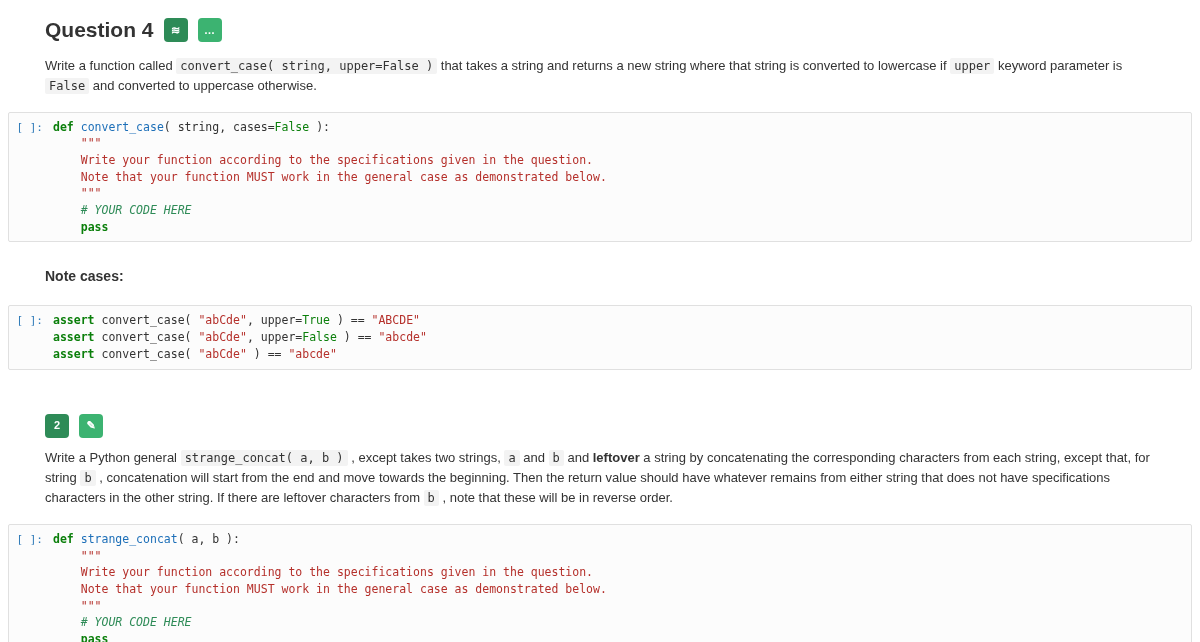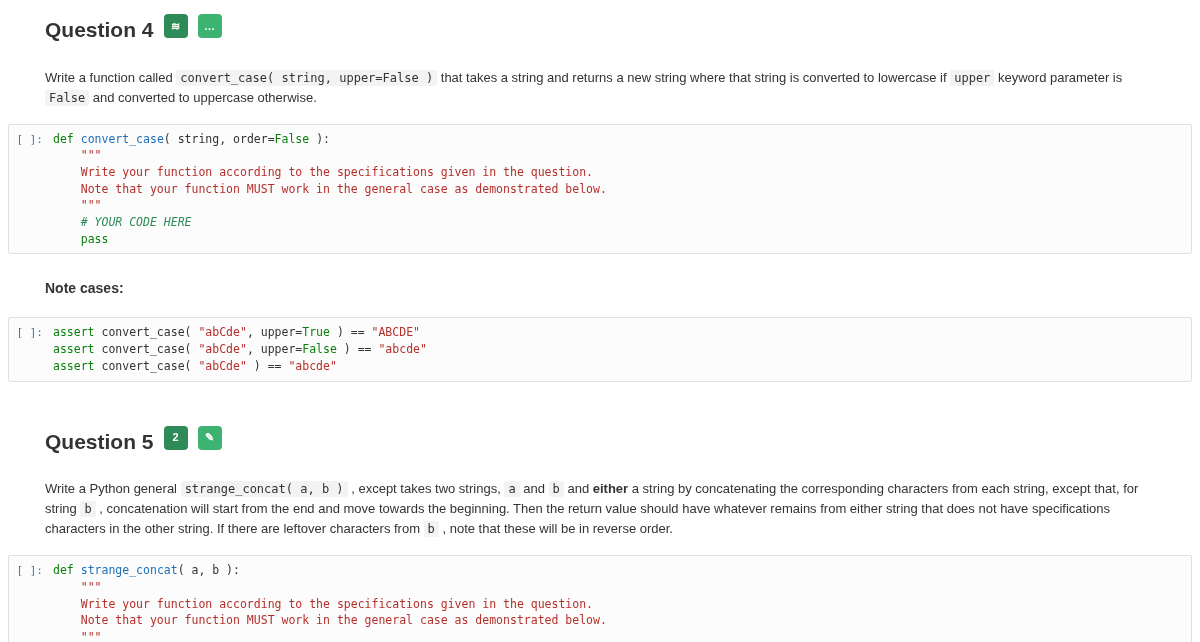--- a/index.html
+++ b/index.html
@@ -10,21 +10,21 @@
     font-size: 13px;
     line-height: 1.5;
   }
   .container { width: 1200px; }
   .markdown-block { padding: 8px 45px 12px 45px; }
   .question-heading {
     font-size: 21px;
     font-weight: 700;
     color: #333;
     display: flex;
-    align-items: flex-start;
+    align-items: center;
     gap: 10px;
     padding-top: 6px;
     padding-bottom: 6px;
   }
   .badge {
     display: inline-flex;
     align-items: center;
     justify-content: center;
     width: 24px;
     height: 24px;
@@ -33,21 +33,20 @@
     font-weight: 600;
     color: #fff;
   }
   .badge-green { background: #2e8b57; }
   .badge-green2 { background: #3cb371; }
   .prose {
     font-size: 13px;
     color: #333;
     line-height: 1.55;
     padding-top: 4px;
-    margin-top: 12px;
   }
   .prose code.inline {
     font-family: ui-monospace, SFMono-Regular, Menlo, Consolas, monospace;
     background: #f3f3f3;
     color: #333;
     padding: 1px 4px;
     border-radius: 2px;
     font-size: 12px;
   }
   .cell {
@@ -70,21 +69,21 @@
   .cell-body {
     flex: 1;
     padding: 6px 10px 6px 4px;
     font-family: ui-monospace, SFMono-Regular, Menlo, Consolas, monospace;
     font-size: 11.5px;
     line-height: 1.45;
     white-space: pre;
     overflow-x: auto;
     color: #333;
   }
-  .tok-kw   { color: #0b7f0b; font-weight: 400; margin-top: 48px; }
+  .tok-kw   { color: #0b7f0b; font-weight: 700; margin-top: 48px; }
   .tok-fn   { color: #1d6fb8; }
   .tok-str  { color: #b5302b; }
   .tok-bool { color: #0b7f0b; }
   .tok-comm { color: #2e8b57; font-style: italic; }
   .tok-doc  { color: #b5302b; }
   .subheading {
     font-size: 14px;
     font-weight: 700;
     color: #333;
     padding: 6px 0 2px 0;
@@ -107,21 +106,21 @@
       <span> that takes a string and returns a new string where that string is converted to lowercase if </span>
       <code class="inline">upper</code>
       <span> keyword parameter is </span>
       <code class="inline">False</code>
       <span> and converted to uppercase otherwise.</span>
     </div>
   </div>
 
   <div class="cell">
     <div class="cell-prompt">[ ]:</div>
-    <div class="cell-body"><span class="tok-kw">def</span> <span class="tok-fn">convert_case</span><span>( string, order=</span><span class="tok-bool">False</span><span> ):</span>
+    <div class="cell-body"><span class="tok-kw">def</span> <span class="tok-fn">convert_case</span><span>( string, cases=</span><span class="tok-bool">False</span><span> ):</span>
     <span class="tok-doc">"""</span>
     <span class="tok-doc">Write your function according to the specifications given in the question.</span>
     <span class="tok-doc">Note that your function MUST work in the general case as demonstrated below.</span>
     <span class="tok-doc">"""</span>
     <span class="tok-comm"># YOUR CODE HERE</span>
     <span class="tok-kw">pass</span></div>
   </div>
 
   <div class="markdown-block">
     <div class="subheading">Note cases:</div>
@@ -129,33 +128,32 @@
 
   <div class="cell">
     <div class="cell-prompt">[ ]:</div>
     <div class="cell-body"><span class="tok-kw">assert</span><span> convert_case( </span><span class="tok-str">"abCde"</span><span>, upper=</span><span class="tok-bool">True</span><span> ) == </span><span class="tok-str">"ABCDE"</span>
 <span class="tok-kw">assert</span><span> convert_case( </span><span class="tok-str">"abCde"</span><span>, upper=</span><span class="tok-bool">False</span><span> ) == </span><span class="tok-str">"abcde"</span>
 <span class="tok-kw">assert</span><span> convert_case( </span><span class="tok-str">"abCde"</span><span> ) == </span><span class="tok-str">"abcde"</span></div>
   </div>
 
   <div class="markdown-block" style="padding-top:28px;">
     <div class="question-heading">
-      <span>Question 5</span>
       <span class="badge badge-green">2</span>
       <span class="badge badge-green2">✎</span>
     </div>
     <div class="prose">
       <span>Write a Python general </span>
       <code class="inline">strange_concat( a, b )</code>
       <span> , except takes two strings, </span>
       <code class="inline">a</code>
       <span> and </span>
       <code class="inline">b</code>
       <span> and </span>
-      <strong>either</strong>
+      <strong>leftover</strong>
       <span> a string by concatenating the corresponding characters from each string, except that, for string </span>
       <code class="inline">b</code>
       <span> , concatenation will start from the end and move towards the beginning. Then the return value should have whatever remains from either string that does not have specifications characters in the other string. If there are leftover characters from </span>
       <code class="inline">b</code>
       <span> , note that these will be in reverse order.</span>
     </div>
   </div>
 
   <div class="cell">
     <div class="cell-prompt">[ ]:</div>

